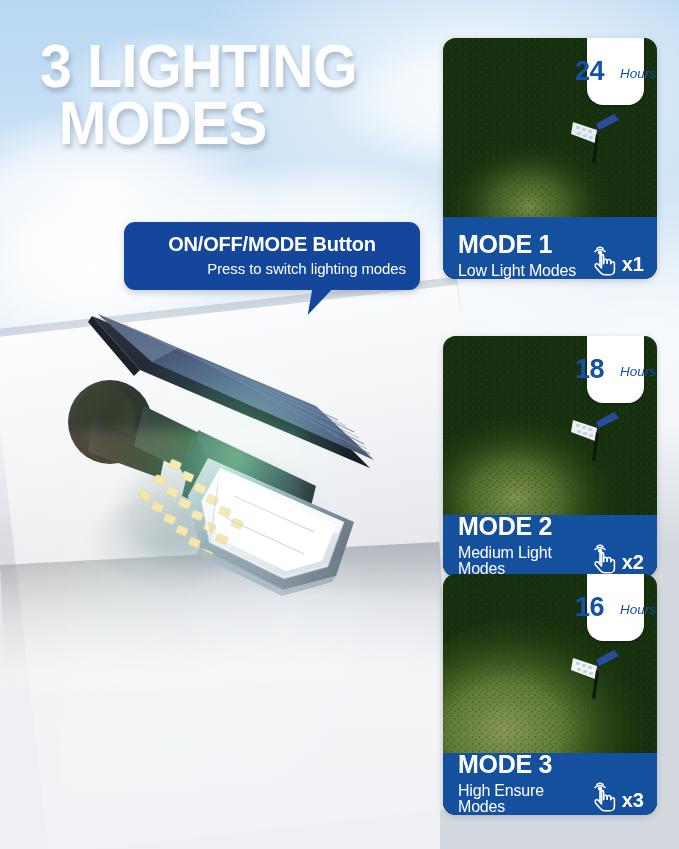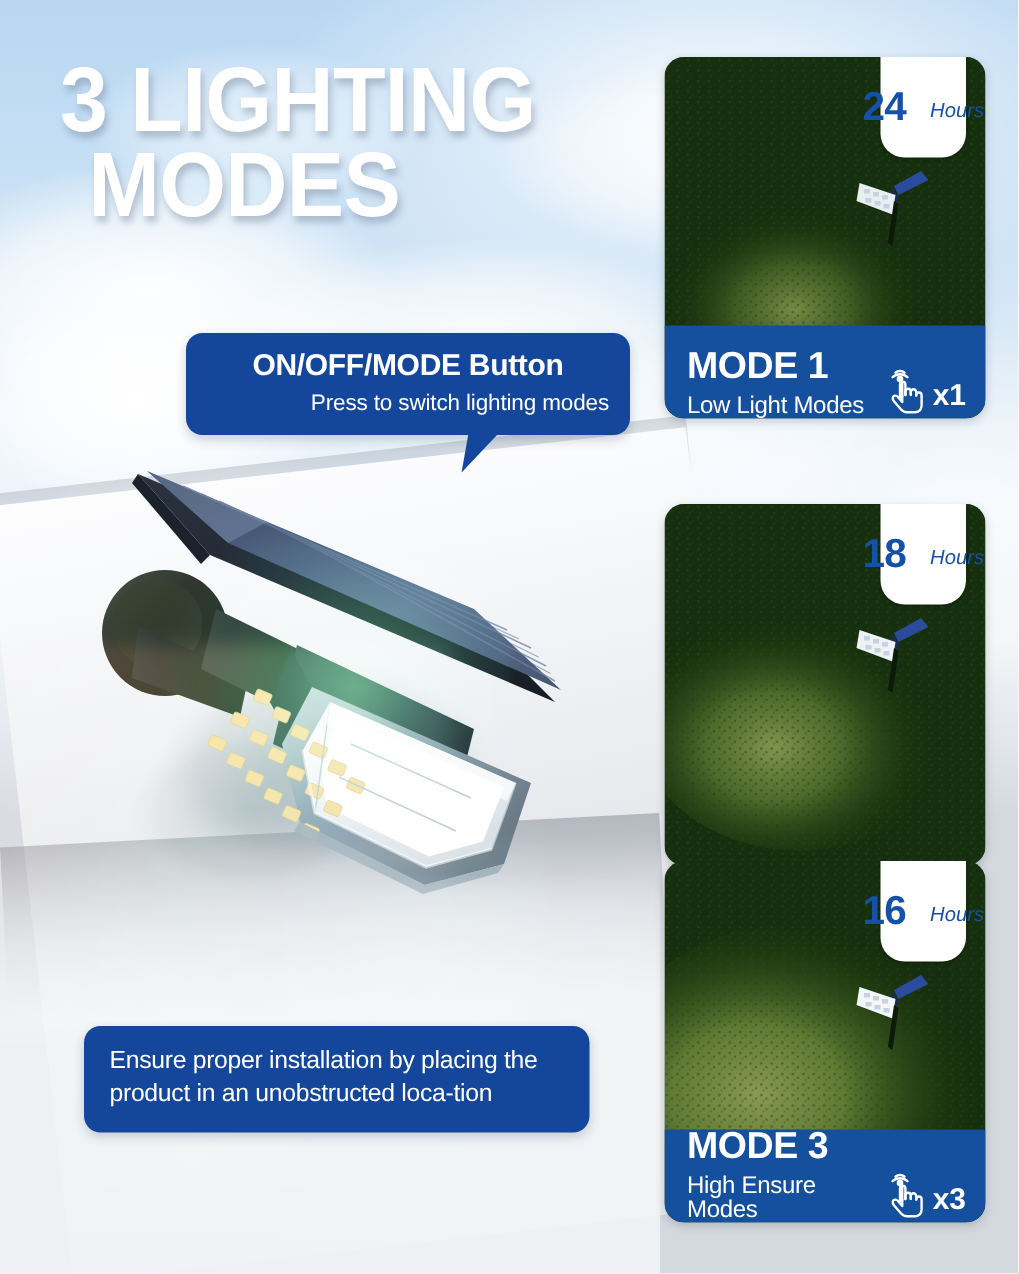--- a/index.html
+++ b/index.html
@@ -527,23 +527,20 @@
     <span>3 LIGHTING</span>
     <span class="l2">MODES</span>
   </div>
 
   <div class="callout">
     <div class="callout-title">ON/OFF/MODE Button</div>
     <div class="callout-sub">Press to switch lighting modes</div>
     <div class="callout-tail"></div>
   </div>
 
-  <div class="note">
-    <div class="note-text">Ensure proper installation by placing the product in an unobstructed loca-tion</div>
-  </div>
 
   <div class="card" id="card-1">
     <div class="card-photo">
       <svg class="grass-tex" viewBox="0 0 214 241" preserveAspectRatio="none">
         <defs>
           <radialGradient id="glow1" cx="0.45" cy="0.62" r="0.46">
             <stop offset="0%" stop-color="#cfe07a" stop-opacity="0.95"></stop>
             <stop offset="42%" stop-color="#9dba52" stop-opacity="0.6"></stop>
             <stop offset="78%" stop-color="#44621f" stop-opacity="0.2"></stop>
             <stop offset="100%" stop-color="#14280b" stop-opacity="0"></stop>
@@ -635,20 +632,41 @@
             <rect x="18" y="34" width="4" height="3"></rect>
             <rect x="24" y="36" width="4" height="3"></rect>
           </g>
         <path d="M31,34 L34,36 L30,64 L27,62 Z" fill="#0d1a0a"></path>
       </svg>
     </div>
     <div class="card-badge">
       <div class="badge-num">18</div>
       <div class="badge-unit">Hours</div>
     </div>
+    <div class="card-bar">
+      <div class="bar-texts">
+        <div class="bar-title">MODE 2</div>
+        <div class="bar-sub">Medium Light Modes</div>
+      </div>
+      <div class="bar-tap">
+        <svg width="28" height="34" viewBox="0 0 28 34">
+          <g fill="none" stroke="#ffffff" stroke-width="1.6" stroke-linecap="round" stroke-linejoin="round">
+            <path d="M5,3.5 C6.6,2 9.4,2 11,3.5"></path>
+            <path d="M3,6.5 C5.6,3.8 10.4,3.8 13,6.5"></path>
+            <path d="M9.5,10 L9.5,19"></path>
+            <path d="M9.5,19 L9.5,23 L6.5,19.5 C5.4,18.3 3.6,18.6 3.2,20 C2.9,21 3.4,21.9 4.1,22.7 L8.6,27.8 C9.6,29 11,29.8 12.6,29.8 L18,29.8 C20.5,29.8 22.4,27.9 22.4,25.4 L22.4,18.6 C22.4,17.5 21.6,16.7 20.6,16.7 C19.6,16.7 18.8,17.5 18.8,18.6"></path>
+            <path d="M18.8,18.6 L18.8,16.4 C18.8,15.3 18,14.5 17,14.5 C16,14.5 15.2,15.3 15.2,16.4 L15.2,18.2"></path>
+            <path d="M15.2,18.2 L15.2,16.1 C15.2,15 14.4,14.2 13.4,14.2 C12.4,14.2 11.6,15 11.6,16.1 L11.6,18.4"></path>
+            <path d="M11.6,18.4 L11.6,11.3 C11.6,10.2 10.8,9.4 9.8,9.4 C8.8,9.4 8,10.2 8,11.3 L8,19.6"></path>
+          </g>
+          <circle cx="8" cy="7.6" r="2.2" fill="#ffffff"></circle>
+        </svg>
+        <span class="tap-count">x2</span>
+      </div>
+    </div>
   </div>
 
   <div class="card" id="card-3">
     <div class="card-photo">
       <svg class="grass-tex" viewBox="0 0 214 241" preserveAspectRatio="none">
         <defs>
           <radialGradient id="glow3" cx="0.4" cy="0.58" r="0.62">
             <stop offset="0%" stop-color="#e8f08f" stop-opacity="1"></stop>
             <stop offset="38%" stop-color="#bcd864" stop-opacity="0.82"></stop>
             <stop offset="74%" stop-color="#5d8129" stop-opacity="0.34"></stop>

